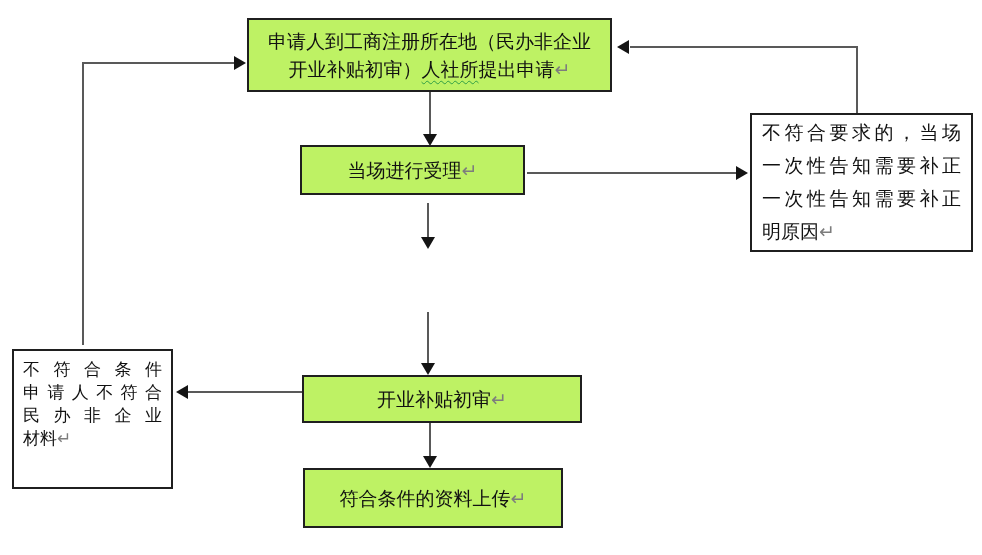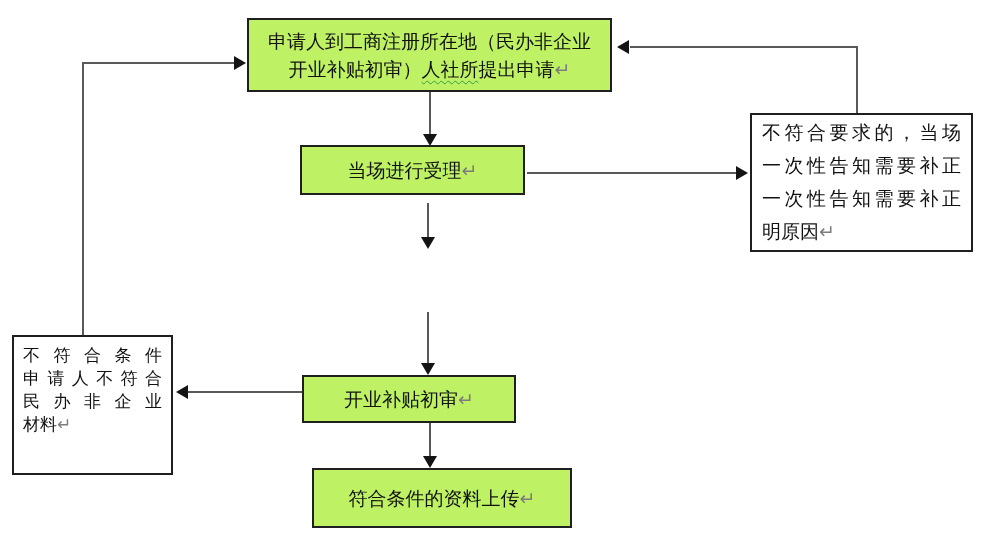--- a/index.html
+++ b/index.html
@@ -108,42 +108,42 @@
     </div>
   </div>
 
   <div class="box" style="left:300px;top:145px;width:225px;height:50px;">
     <div class="step-line">
       <span>当场进行受理</span><span class="pmark">↵</span>
     </div>
   </div>
 
 
-  <div class="box" style="left:302px;top:375px;width:214px;height:48px;">
+  <div class="box" style="left:302px;top:375px;width:280px;height:48px;">
     <div class="step-line">
       <span>开业补贴初审</span><span class="pmark">↵</span>
     </div>
   </div>
 
-  <div class="box" style="left:312px;top:468px;width:260px;height:60px;">
+  <div class="box" style="left:303px;top:468px;width:260px;height:60px;">
     <div class="step-line">
       <span>符合条件的资料上传</span><span class="pmark">↵</span>
     </div>
   </div>
 
   <div class="note note-right" style="left:750px;top:113px;width:223px;height:139px;">
     <div class="jline">不符合要求的，当场</div>
     <div class="jline">一次性告知需要补正</div>
     <div class="jline">一次性告知需要补正</div>
     <div>
       <span>明原因</span><span class="pmark">↵</span>
     </div>
   </div>
 
-  <div class="note note-left" style="left:12px;top:335px;width:161px;height:140px;">
+  <div class="note note-left" style="left:12px;top:349px;width:161px;height:140px;">
     <div class="jline">不符合条件</div>
     <div class="jline">申请人不符合</div>
     <div class="jline">民办非企业</div>
     <div>
       <span>材料</span><span class="pmark">↵</span>
     </div>
   </div>
 
 </div>
 

